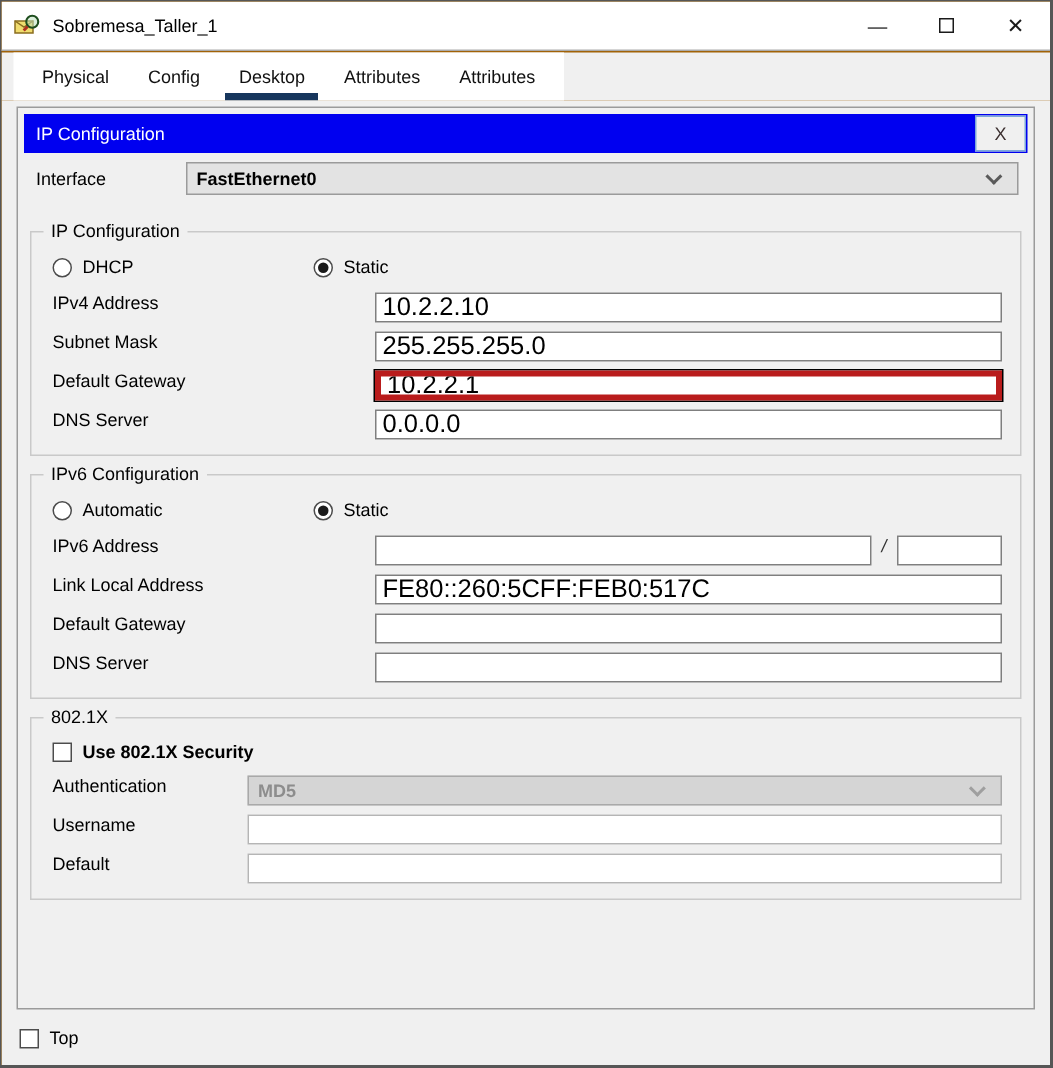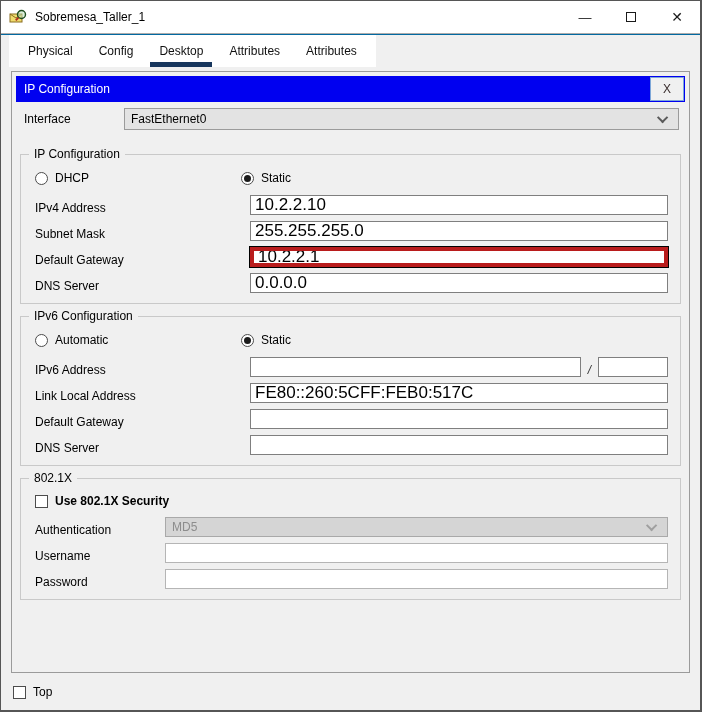--- a/index.html
+++ b/index.html
@@ -2,21 +2,21 @@
 <html style="--header-blue: #0000f0; --tab-underline: #17365d;"><head>
 <meta charset="utf-8">
 <style>
   :root{
     --header-blue:#0000f0;
     --tab-underline:#17365d;
   }
   *{box-sizing:border-box; margin:0; padding:0;}
   html,body{background:#cfcfcf; font-family:"Liberation Sans", sans-serif;}
   .window{
-    position:relative; width:702px; height:712px; background:#0369a1;
+    position:relative; width:702px; height:712px; background:#a16207;
     border:1px solid #565656; border-bottom-width:2px; border-right-width:2px;
     overflow:hidden; font-size:12px; color:#000;
   }
   
   .titlebar{
     position:absolute; top:0; left:0; right:0; height:33px; background:#ffffff;
     border-bottom:1px solid #ababab; display:flex; align-items:center;
   }
   .app-icon{margin-left:8px; display:inline-flex;}
   .title-text{margin-left:8px; font-size:12px; color:#000;}
@@ -58,53 +58,53 @@
     width:34px; height:24px; margin-right:1px; background:#f0f0f0;
     border:1px solid #7da7d8; display:flex; align-items:center; justify-content:center;
     font-size:12px; color:#3b2f2f; cursor:default;
   }
   .iface-row{display:flex; align-items:center; margin:6px 10px 24px 12px; height:22px;}
   .iface-row .lbl{width:100px;}
   .dropdown{
     flex:1; height:22px; background:#e3e3e3; border:1px solid #9b9b9b;
     display:flex; align-items:center; padding:0 6px; position:relative;
   }
-  .dropdown .dd-text{flex:1;}
+  .dropdown .dd-text{flex:1;font-weight:bold;}
   .chev{
     width:8px; height:8px; border-left:2px solid #5a5a5a; border-bottom:2px solid #5a5a5a;
     transform:rotate(-45deg) translateY(-2px); margin-right:4px;
   }
   .dropdown.disabled{background:#d5d5d5; border-color:#a9a9a9; color:#8d8d8d;}
   .dropdown.disabled .chev{border-color:#9f9f9f;}
   
   .groupbox{
     position:relative; border:1px solid #c9c9c9; margin:12px 8px 0 8px;
     padding:10px 12px 10px 14px;
   }
   .groupbox:first-of-type{margin-top:10px;}
   .legend{
     position:absolute; top:-8px; left:8px; background:#f0f0f0; padding:0 5px;
     font-size:12px; color:#000;
   }
-  .frow{display:flex; align-items:flex-end; margin-top:6px; height:20px;}
+  .frow{display:flex; align-items:flex-start; margin-top:6px; height:20px;}
   .frow:first-child{margin-top:2px;}
   .frow .lbl{width:215px; flex:none;}
   .frow .lbl.narrow{width:130px;}
   .inp{
     flex:1; height:20px; background:#ffffff; border:1px solid #7f7f7f;
     display:flex; align-items:center; padding:0 4px; font-size:17px; overflow:hidden;
   }
   .inp.focused{border:4px solid #b91c1c; box-shadow:0 0 0 1px #000;}
   .inp.small{flex:none; width:70px;}
   .inp.dim{border-color:#b5b5b5;}
   .slash{margin:0 7px; font-style:italic; color:#333;}
   
   .radio-row{display:flex; align-items:center; height:22px; margin-top:2px;}
   .radio-wrap{display:flex; align-items:center;}
-  .radio-wrap.first{width:206px;}
+  .radio-wrap.first{width:174px;}
   .radio{
     width:13px; height:13px; border:1px solid #4c4c4c; border-radius:50%;
     background:#fff; display:inline-flex; align-items:center; justify-content:center;
     margin-right:7px; flex:none;
   }
   .radio.selected::after{content:""; width:7px; height:7px; border-radius:50%; background:#1b1b1b;}
   .checkbox{
     width:13px; height:13px; border:1px solid #4c4c4c; background:#fff;
     margin-right:7px; flex:none;
   }
@@ -235,21 +235,21 @@
           <div class="dropdown disabled" style="height:20px;">
             <span class="dd-text">MD5</span>
             <span class="chev"></span>
           </div>
         </div>
         <div class="frow">
           <span class="lbl narrow">Username</span>
           <div class="inp dim"></div>
         </div>
         <div class="frow">
-          <span class="lbl narrow">Password</span>
+          <span class="lbl narrow">Default</span>
           <div class="inp dim"></div>
         </div>
       </div>
 
     </div>
 
     <div class="footer">
       <span class="checkbox"></span>
       <span>Top</span>
     </div>

